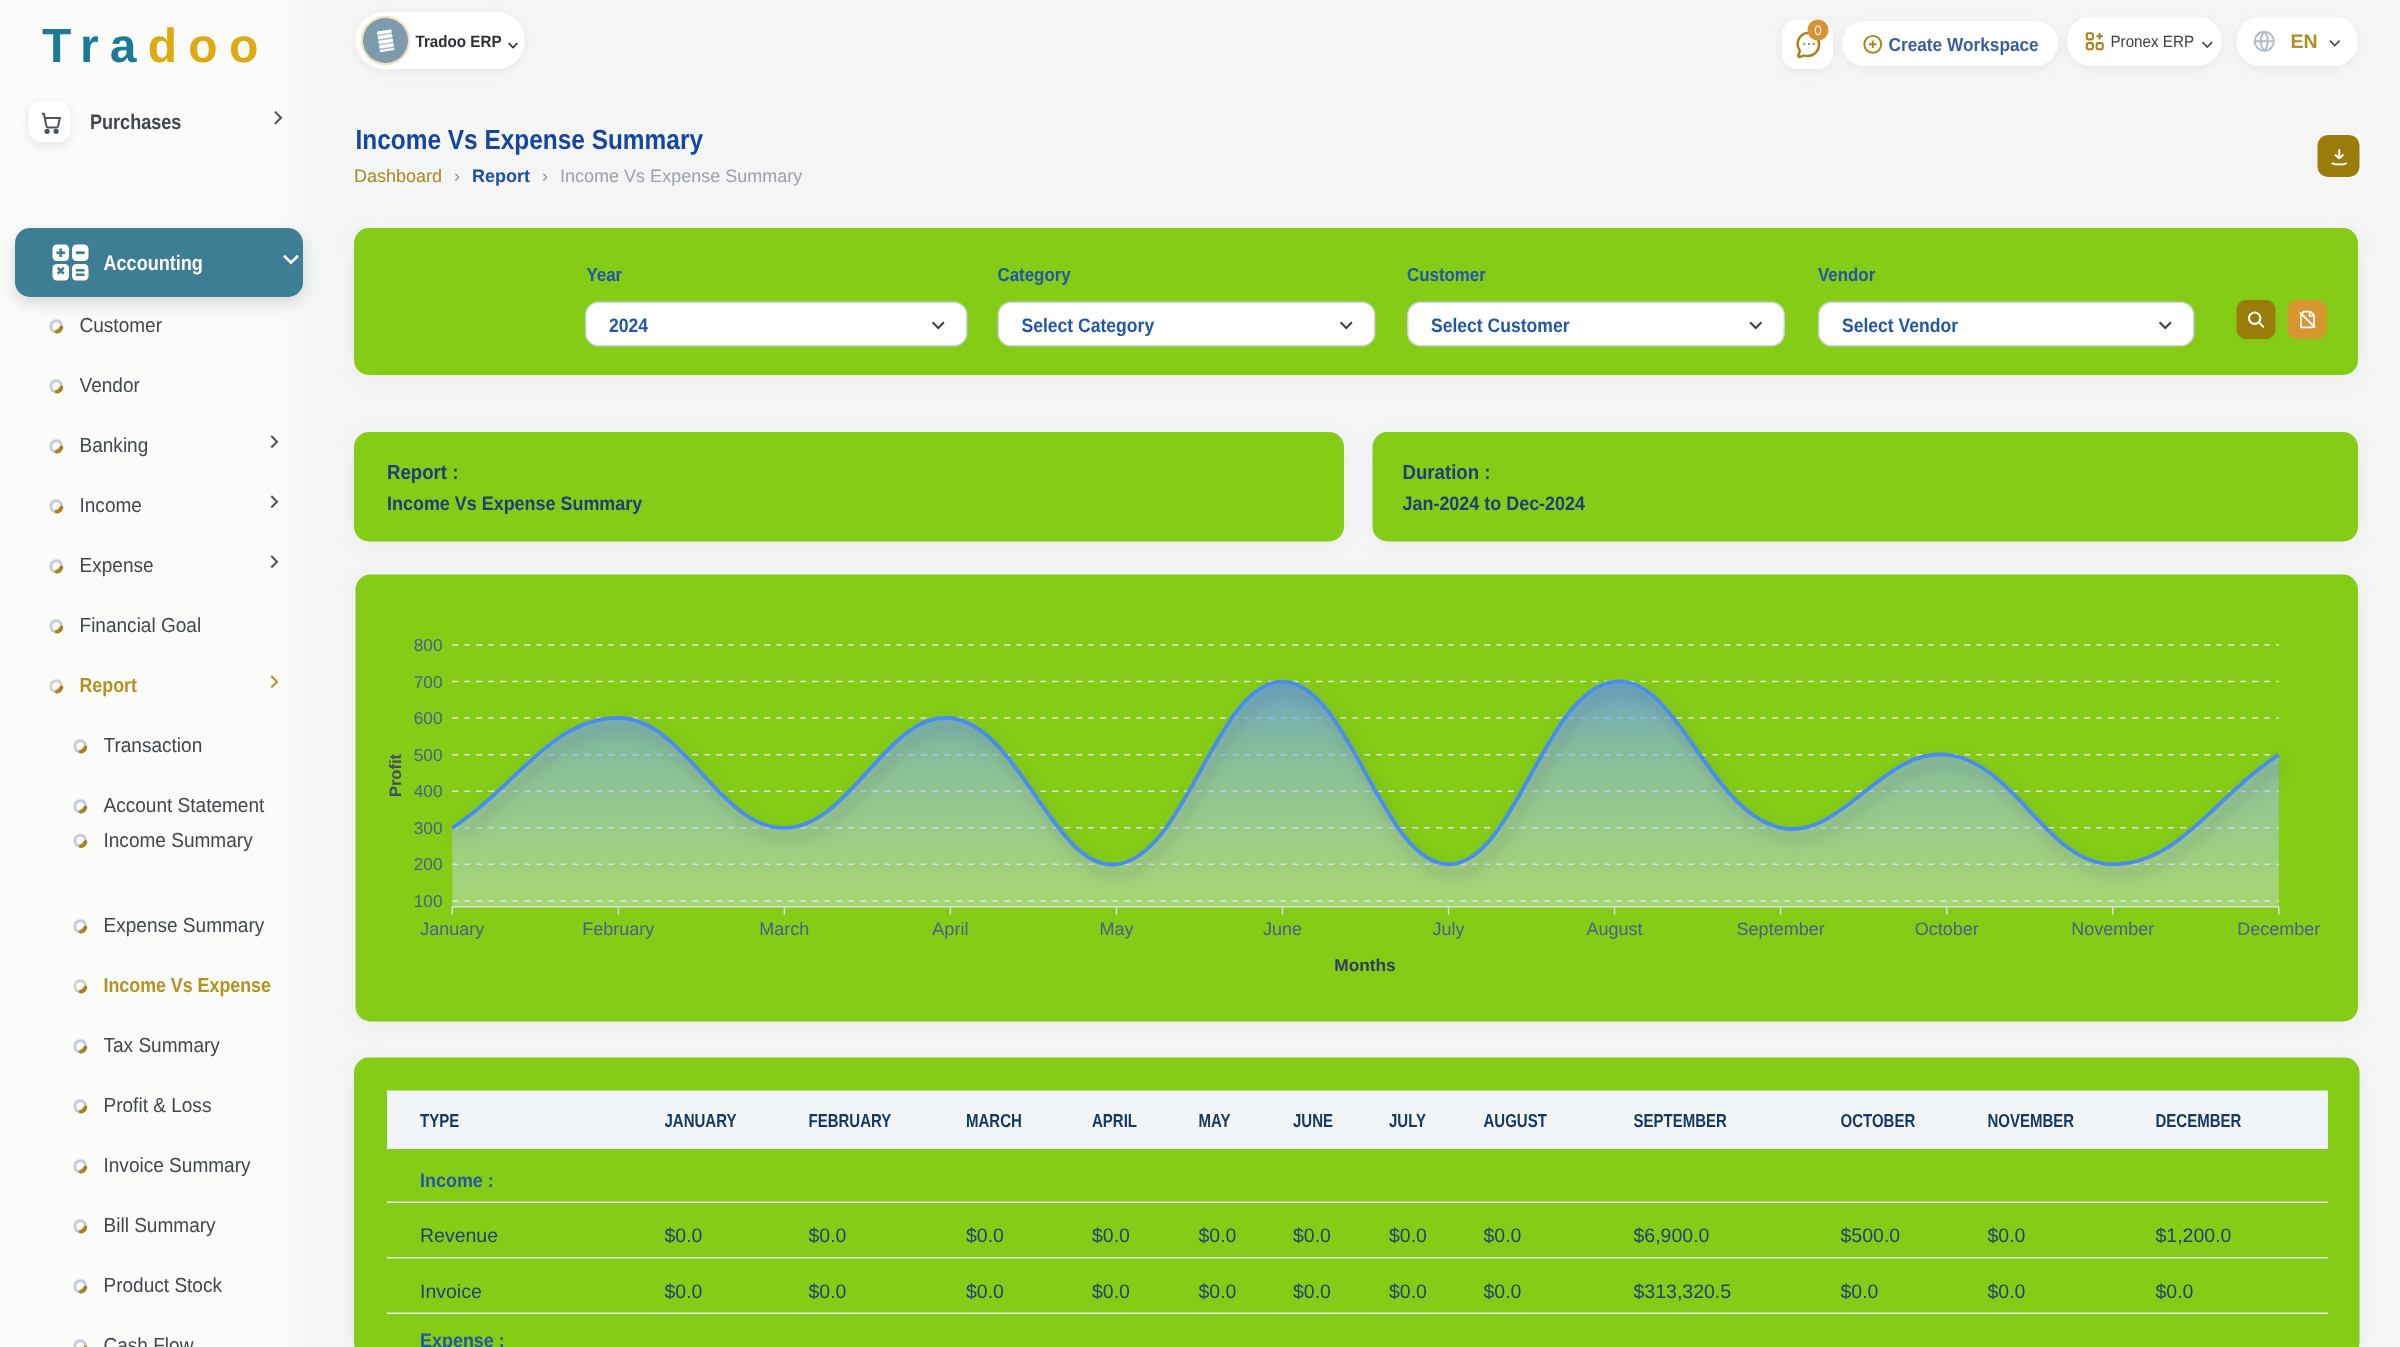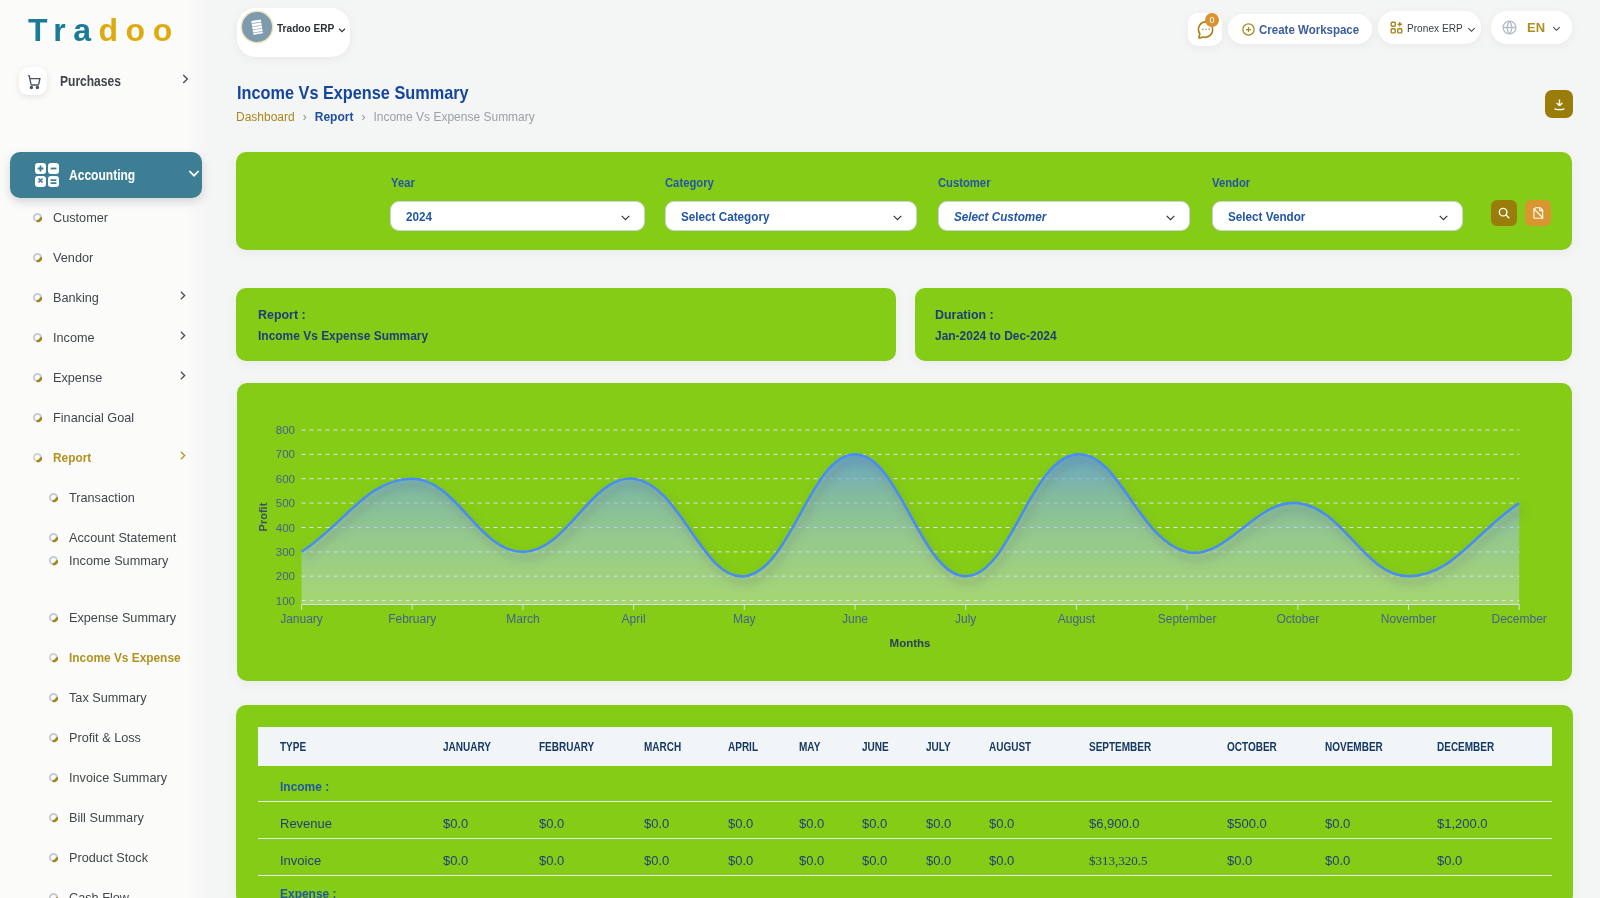--- a/index.html
+++ b/index.html
@@ -22,21 +22,21 @@
 .mitem .txt { position:absolute; left:53px; top:50%; transform:translateY(-50%) scaleX(0.94); transform-origin:0 50%; font-size:13.5px; color:#41474d; white-space:nowrap; }
 .mitem.sub .txt { left:69px; }
 .mitem .blt { position:absolute; left:32px; top:50%; margin-top:-5px; }
 .mitem.sub .blt { left:48px; }
 .mitem .chv { position:absolute; left:176px; top:50%; transform:translateY(-50%); color:#4a5056; }
 .mitem.gold .txt { color:#b29222; font-weight:bold; transform:translateY(-50%) scaleX(0.88); }
 .mitem.gold .chv { color:#b29222; }
 
 
 .pill { position:absolute; background:#fff; border-radius:18px; box-shadow:0 2px 8px rgba(150,150,140,.12); display:flex; align-items:center; }
-#erp-pill { left:237px; top:8px; width:113px; height:49px; border-radius:19px; }
+#erp-pill { left:237px; top:8px; width:113px; height:38px; border-radius:19px; }
 #erp-av { position:absolute; left:5px; top:4px; width:30px; height:30px; border-radius:50%; background:#7e9aad; box-shadow:0 0 0 1.5px #ece3c2; display:flex; align-items:center; justify-content:center; }
 #erp-pill .t { position:absolute; left:40px; top:14px; font-size:11px; font-weight:bold; color:#2c2f33; transform:scaleX(0.92); transform-origin:0 0; }
 #chat-btn { left:1188px; top:13px; width:34px; height:33px; border-radius:10px; }
 #chat-badge { position:absolute; left:1205px; top:13px; width:14px; height:14px; border-radius:50%; background:#db9232; color:#fff; font-size:9px; text-align:center; line-height:14px; }
 #cw-pill { left:1228px; top:14px; width:144px; height:30px; border-radius:15px; }
 #cw-pill .t { position:absolute; left:31px; top:9px; font-size:12.5px; font-weight:bold; color:#3c5d9e; transform:scaleX(0.92); transform-origin:0 0; white-space:nowrap; }
 #px-pill { left:1378px; top:11px; width:103px; height:33px; border-radius:16px; }
 #px-pill .t { position:absolute; left:29px; top:11px; font-size:11px; color:#3b4045; transform:scaleX(0.92); transform-origin:0 0; white-space:nowrap; }
 #en-pill { left:1491px; top:11px; width:81px; height:33px; border-radius:16px; }
 #en-pill .t { position:absolute; left:36px; top:9px; font-size:13px; font-weight:bold; color:#b08d22; }
@@ -327,21 +327,21 @@
       <div class="c"><svg width="13" height="13" viewBox="0 0 24 24" fill="none" stroke="#3a3f44" stroke-width="2.4">
           <path d="M5 9l7 7 7-7"></path>
         </svg></div>
     </div>
   <div class="fsel" style="left:665px; top:201px; width:252px;">
       <div class="v">Select Category</div>
       <div class="c"><svg width="13" height="13" viewBox="0 0 24 24" fill="none" stroke="#3a3f44" stroke-width="2.4">
           <path d="M5 9l7 7 7-7"></path>
         </svg></div>
     </div>
-  <div class="fsel" style="left:938px; top:201px; width:252px;font-style:italic;">
+  <div class="fsel" style="left:938px; top:201px; width:252px;">
       <div class="v">Select Customer</div>
       <div class="c"><svg width="13" height="13" viewBox="0 0 24 24" fill="none" stroke="#3a3f44" stroke-width="2.4">
           <path d="M5 9l7 7 7-7"></path>
         </svg></div>
     </div>
   <div class="fsel" style="left:1212px; top:201px; width:251px;">
       <div class="v">Select Vendor</div>
       <div class="c"><svg width="13" height="13" viewBox="0 0 24 24" fill="none" stroke="#3a3f44" stroke-width="2.4">
           <path d="M5 9l7 7 7-7"></path>
         </svg></div>
@@ -476,21 +476,21 @@
       <div class="line" style="top:111px;"></div>
       <div class="cell" style="left:22px; top:126px;">Invoice</div>
       <div class="cell" style="left:185px; top:126px;">$0.0</div>
       <div class="cell" style="left:281px; top:126px;">$0.0</div>
       <div class="cell" style="left:386px; top:126px;">$0.0</div>
       <div class="cell" style="left:470px; top:126px;">$0.0</div>
       <div class="cell" style="left:541px; top:126px;">$0.0</div>
       <div class="cell" style="left:604px; top:126px;">$0.0</div>
       <div class="cell" style="left:668px; top:126px;">$0.0</div>
       <div class="cell" style="left:731px; top:126px;">$0.0</div>
-      <div class="cell" style="left:831px; top:126px;font-family:Liberation Serif, serif;">$313,320.5</div>
+      <div class="cell" style="left:831px; top:126px;">$313,320.5</div>
       <div class="cell" style="left:969px; top:126px;">$0.0</div>
       <div class="cell" style="left:1067px; top:126px;">$0.0</div>
       <div class="cell" style="left:1179px; top:126px;">$0.0</div>
       <div class="line" style="top:148px;"></div>
       <div class="cell" style="left:22px; top:159px; font-weight:bold; color:#2356a4; transform:scaleX(0.92); transform-origin:0 0;">Expense :</div>
     </div>
   </div>
 
 </div>
 

